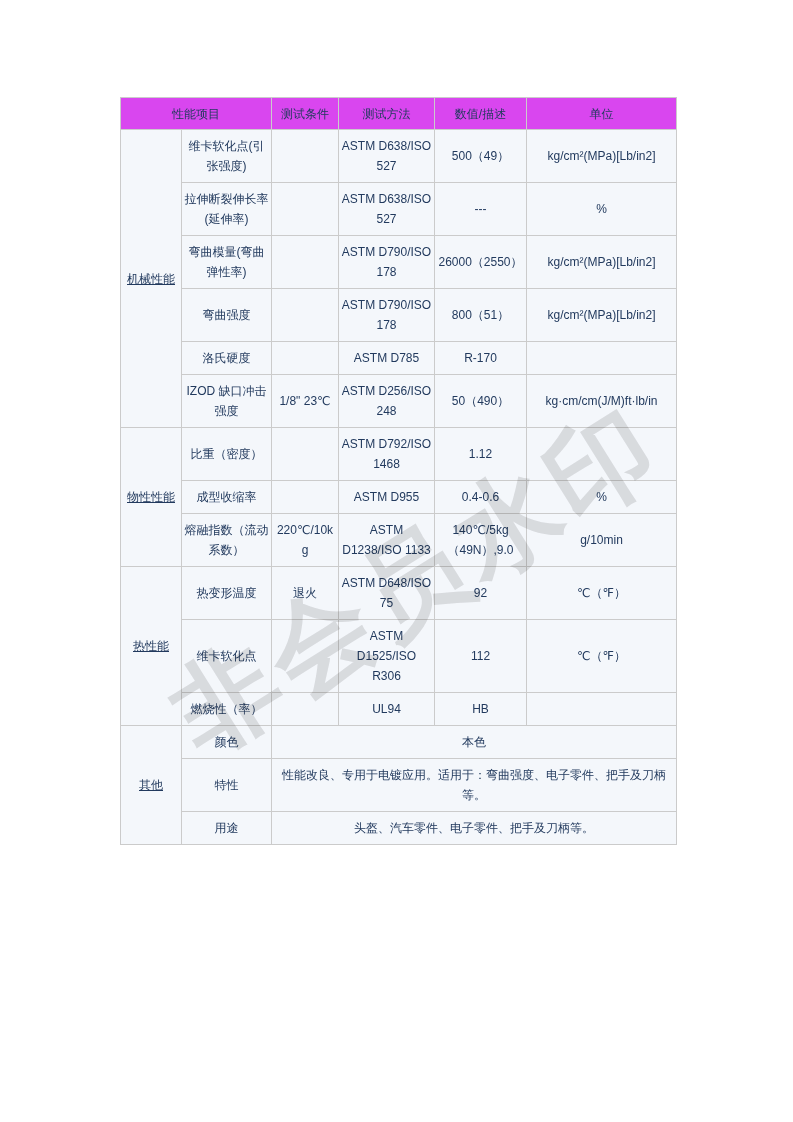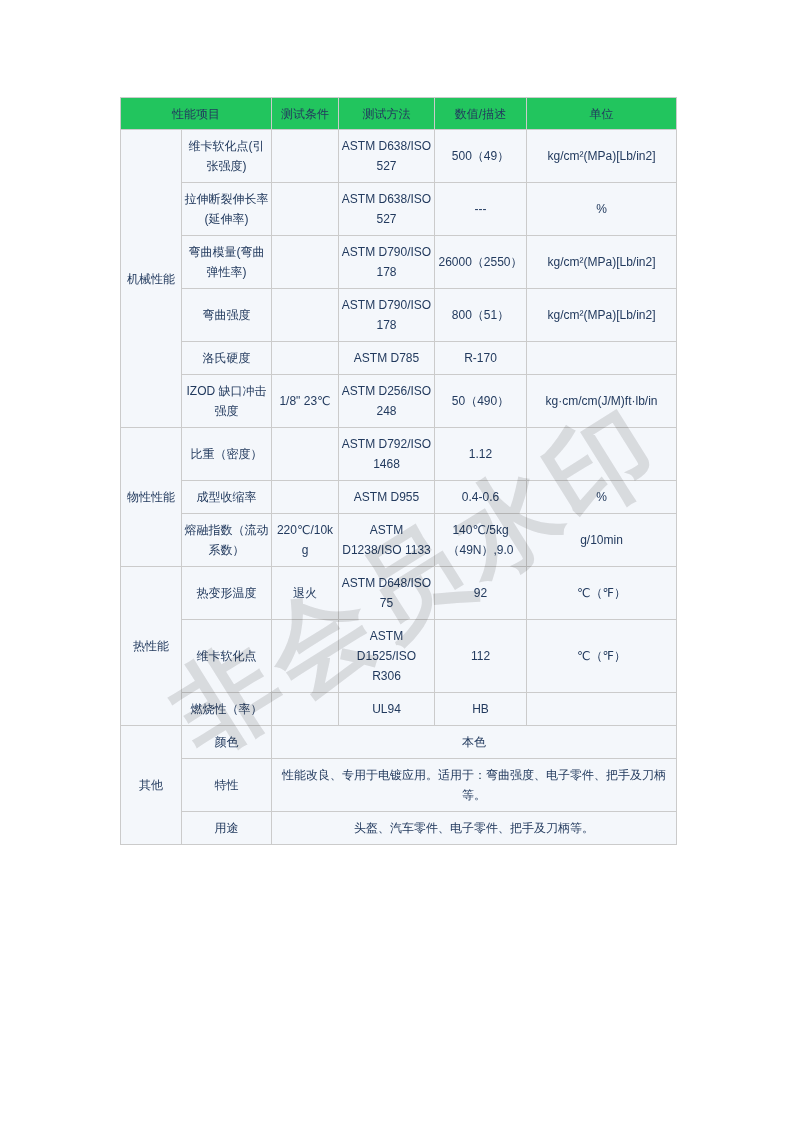--- a/index.html
+++ b/index.html
@@ -17,23 +17,23 @@
   table.props th, table.props td{
     border:1px solid #cbcbcb;
     background:#f4f7fb;
     color:#223a5e;
     font-size:12px;font-weight:normal;
     text-align:center;vertical-align:middle;
     padding:6px 2px;line-height:20px;
     word-break:break-word;overflow-wrap:break-word;
   }
   table.props thead th{
-    background:#22c55e;height:21px;padding:5px 2px;
+    background:#d946ef;height:21px;padding:5px 2px;
   }
-  td.group-cell{background:#f4f7fb;}
+  td.group-cell{background:#f4f7fb;text-decoration:underline;}
   td.span-value-cell{padding:6px 8px;}
 
   .watermark{
     position:absolute;left:110px;top:518px;width:612px;
     text-align:center;white-space:nowrap;
     font-size:104px;font-weight:bold;letter-spacing:6px;line-height:1.2;
     color:#d9d9d9;opacity:0.75;
     transform:rotate(-32deg);transform-origin:50% 50%;
     pointer-events:none;mix-blend-mode:multiply;z-index:5;
   }

